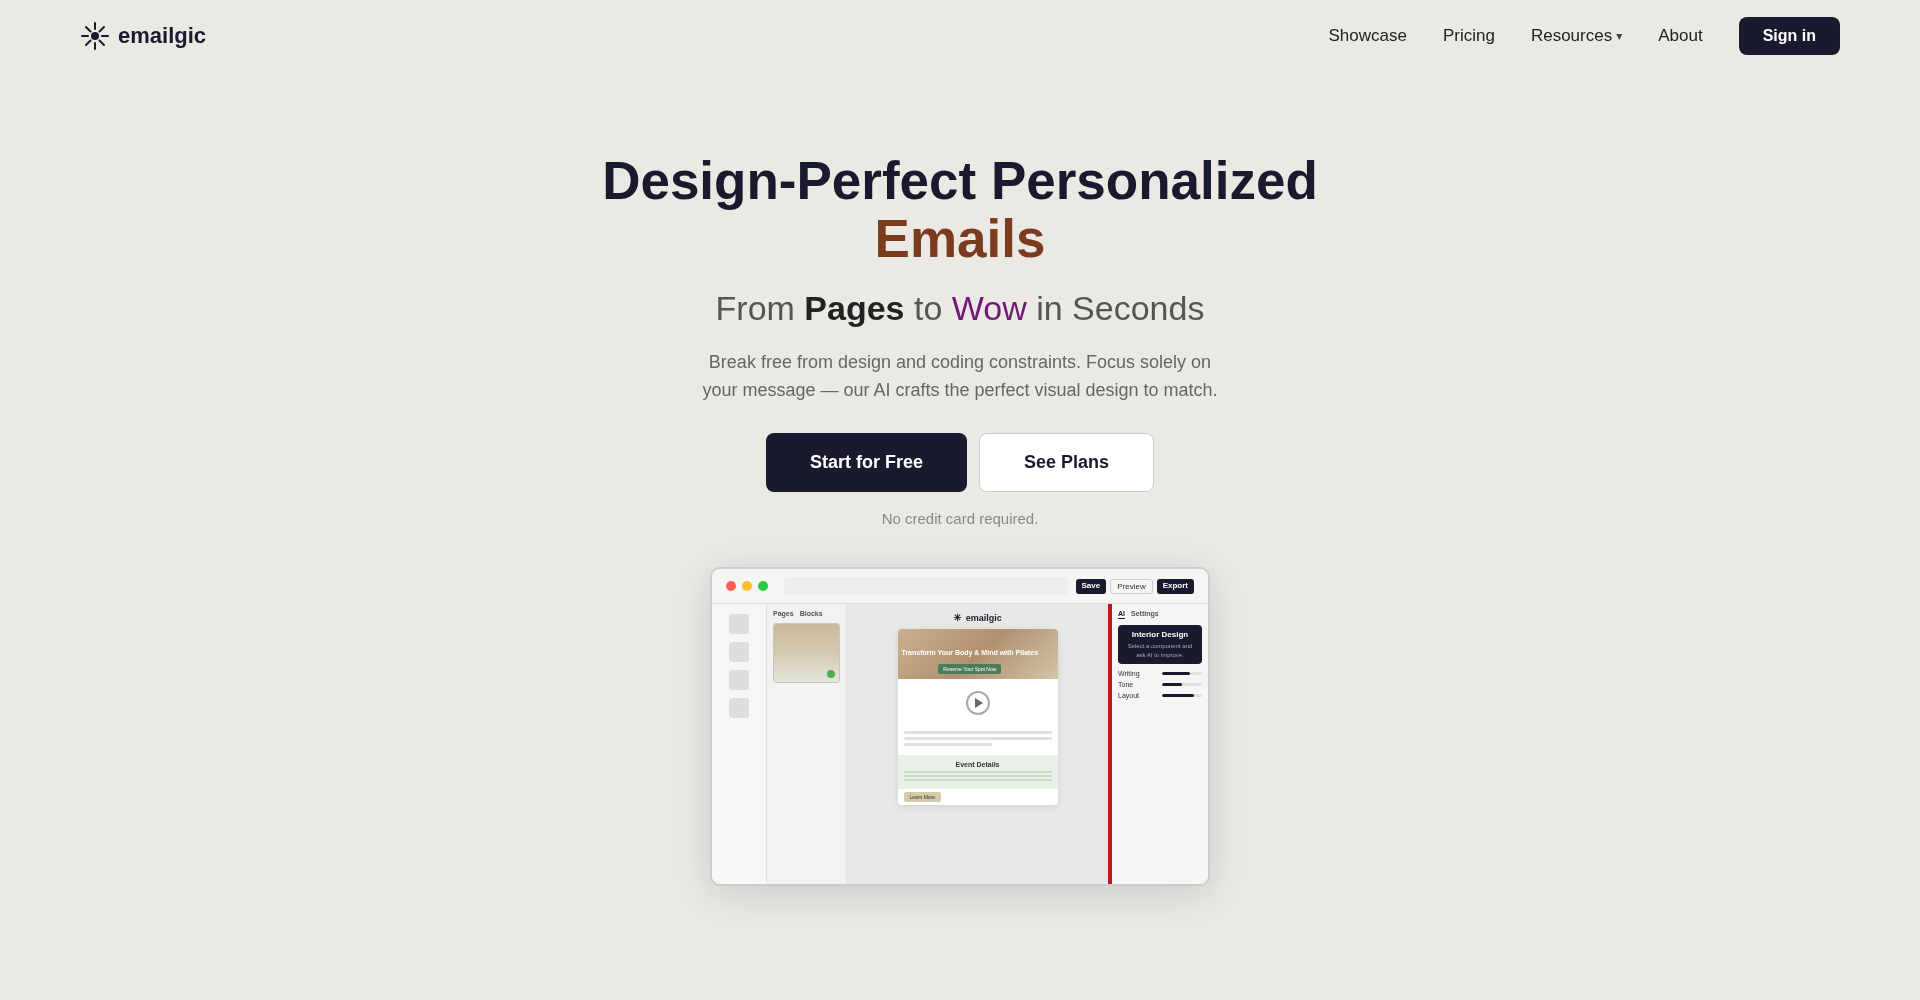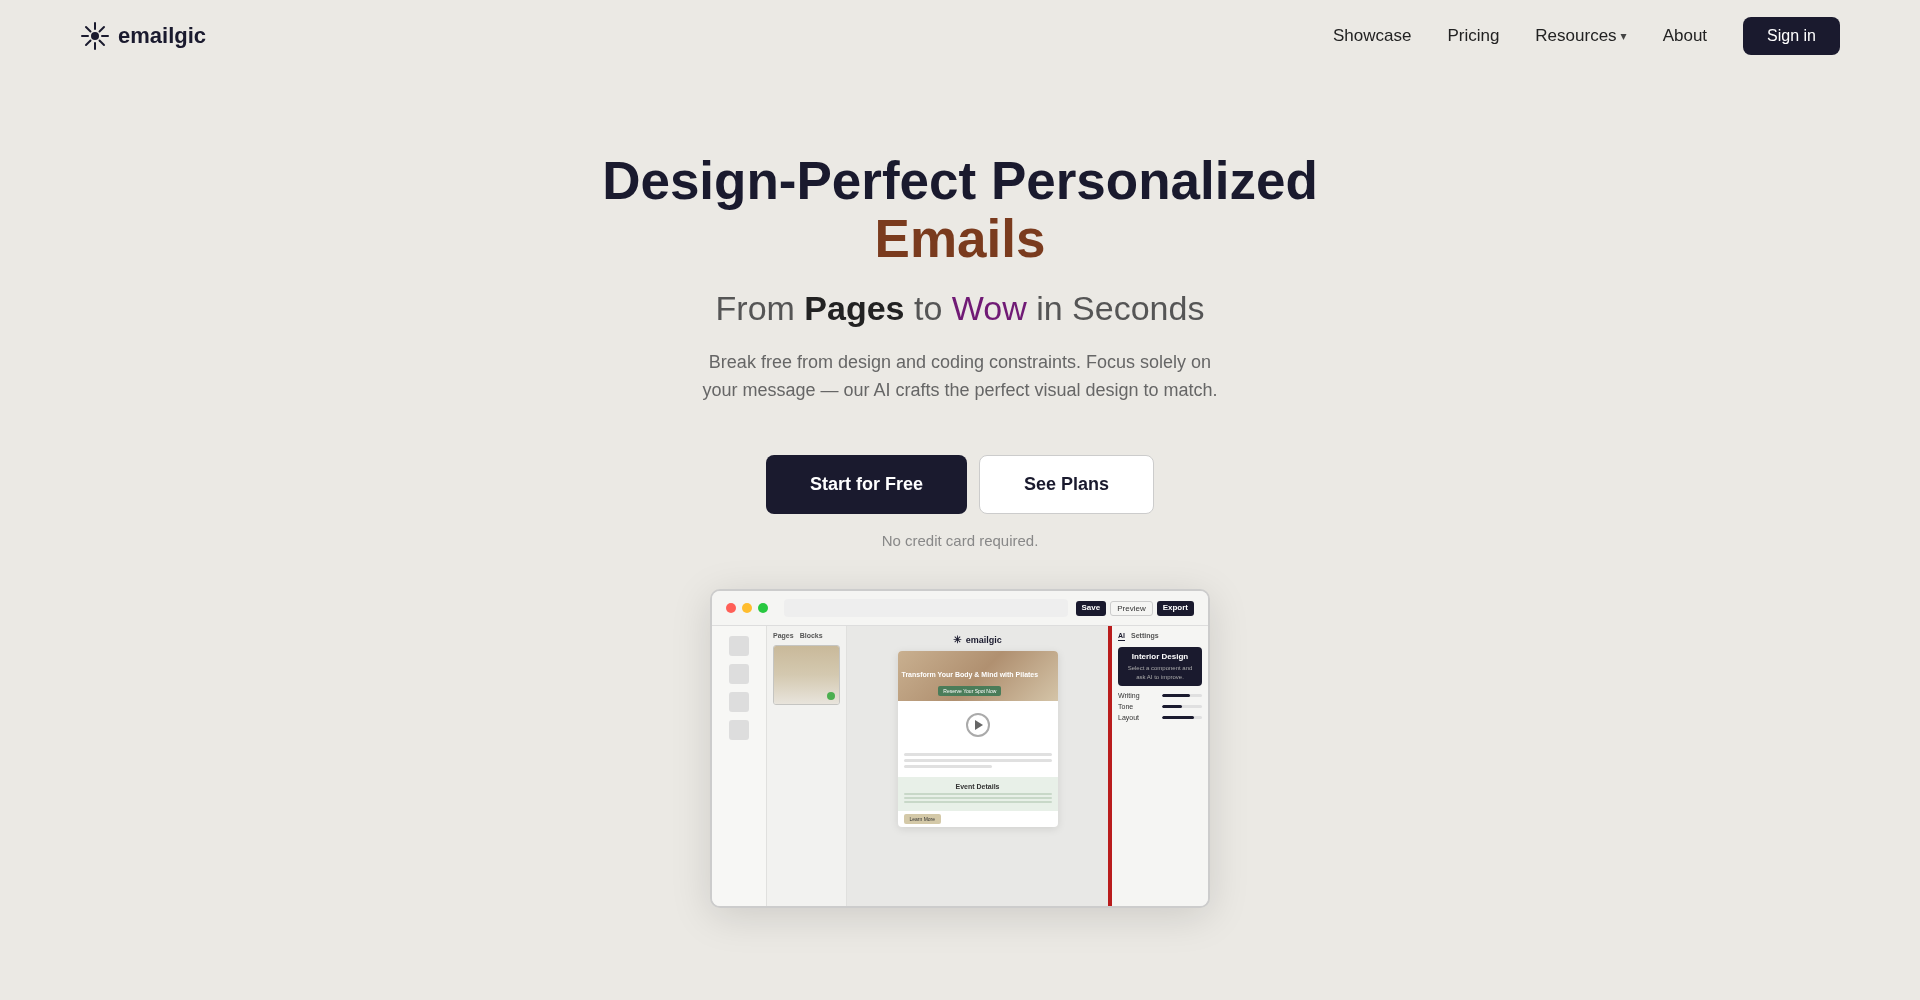--- a/index.html
+++ b/index.html
@@ -53,21 +53,21 @@
       font-size: 12px;
       color: #444;
     }
     .signin-btn {
       background-color: #1a1a2e;
       color: #fff;
       border: none;
       border-radius: 8px;
       padding: 10px 24px;
       font-size: 16px;
-      font-weight: 400;
+      font-weight: 700;
       cursor: pointer;
     }
 
     
     .hero {
       display: flex;
       flex-direction: column;
       align-items: center;
       text-align: center;
       padding: 80px 20px 0;
@@ -99,21 +99,21 @@
     .hero-desc {
       font-size: 18px;
       color: #666;
       max-width: 520px;
       margin-top: 20px;
       line-height: 1.6;
     }
     .hero-buttons {
       display: flex;
       gap: 12px;
-      margin-top: 50px;
+      margin-top: 28px;
     }
     .btn-primary {
       background-color: #1a1a2e;
       color: #fff;
       border: none;
       border-radius: 8px;
       padding: 18px 44px;
       font-size: 18px;
       font-weight: 600;
       cursor: pointer;

